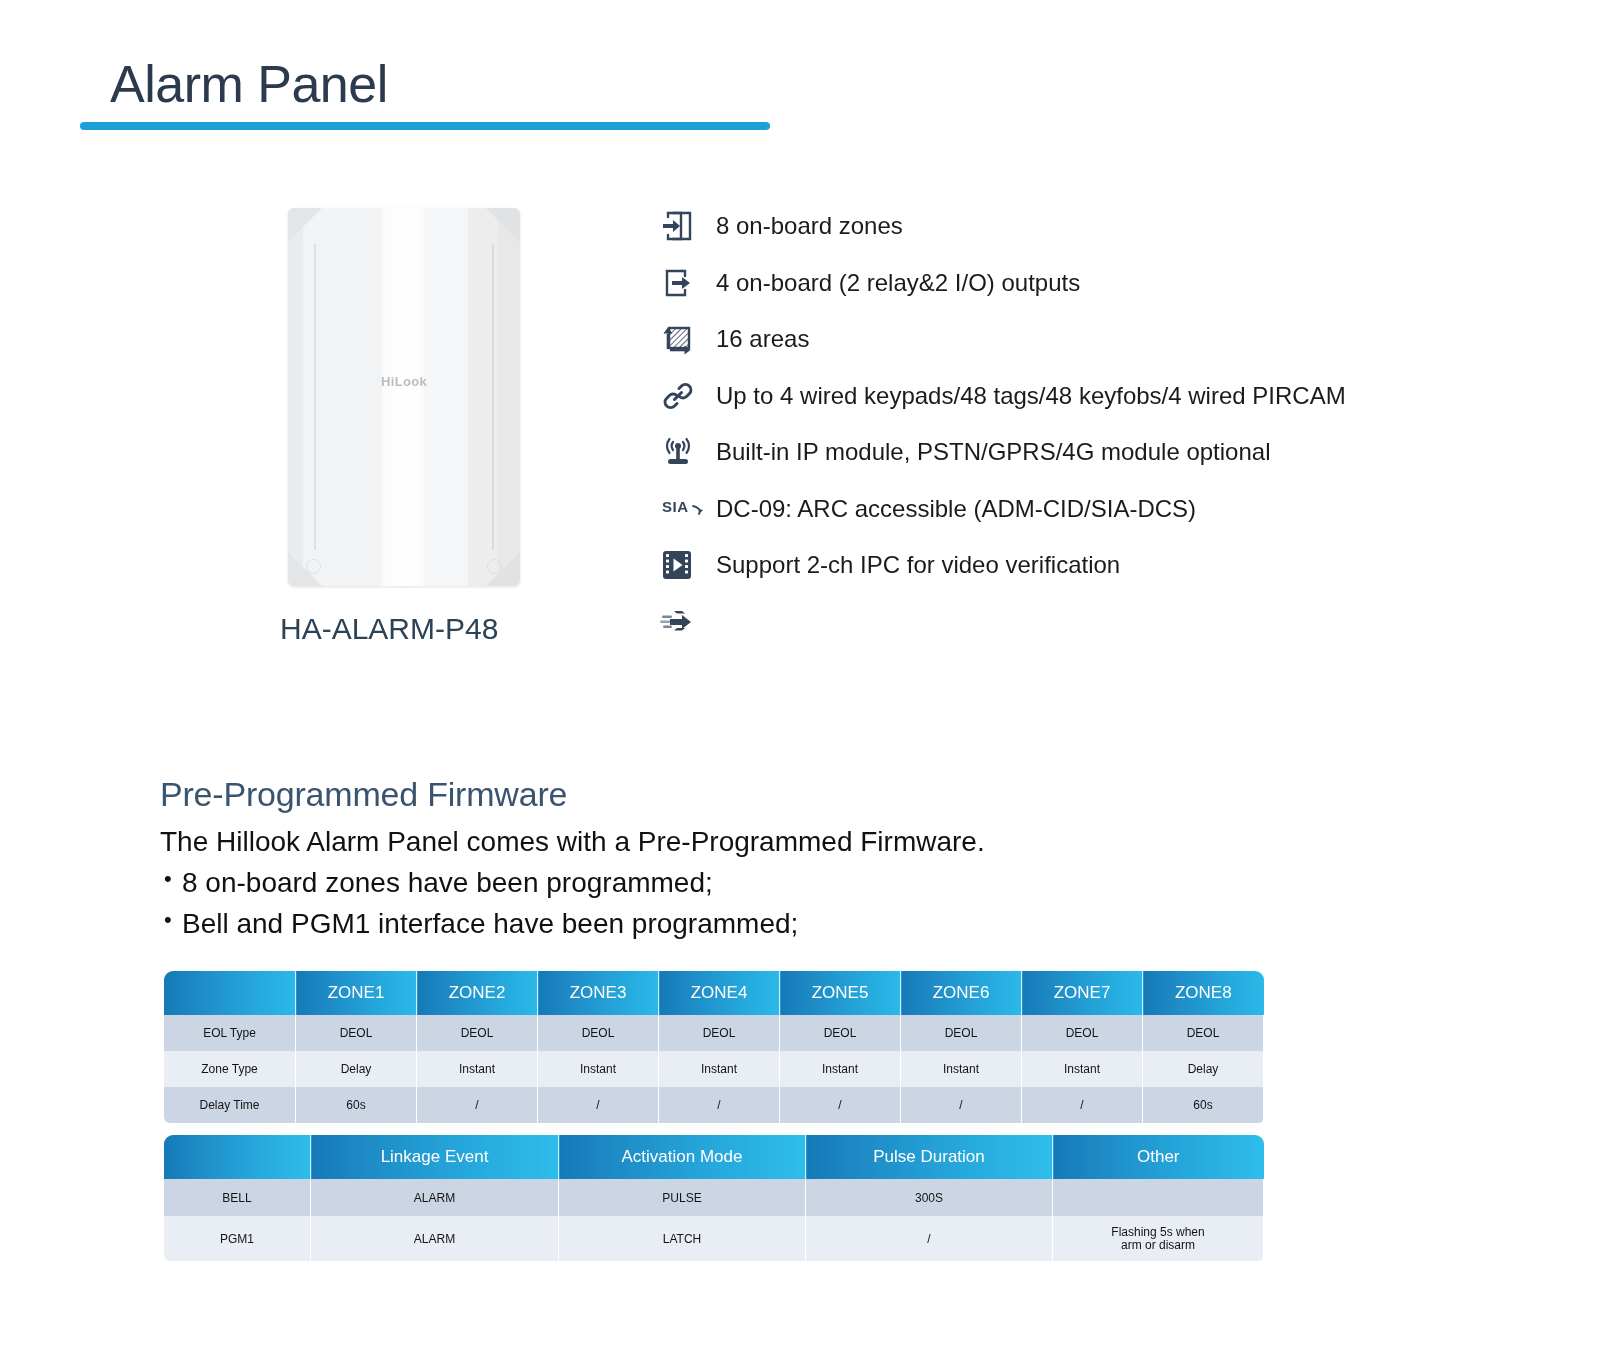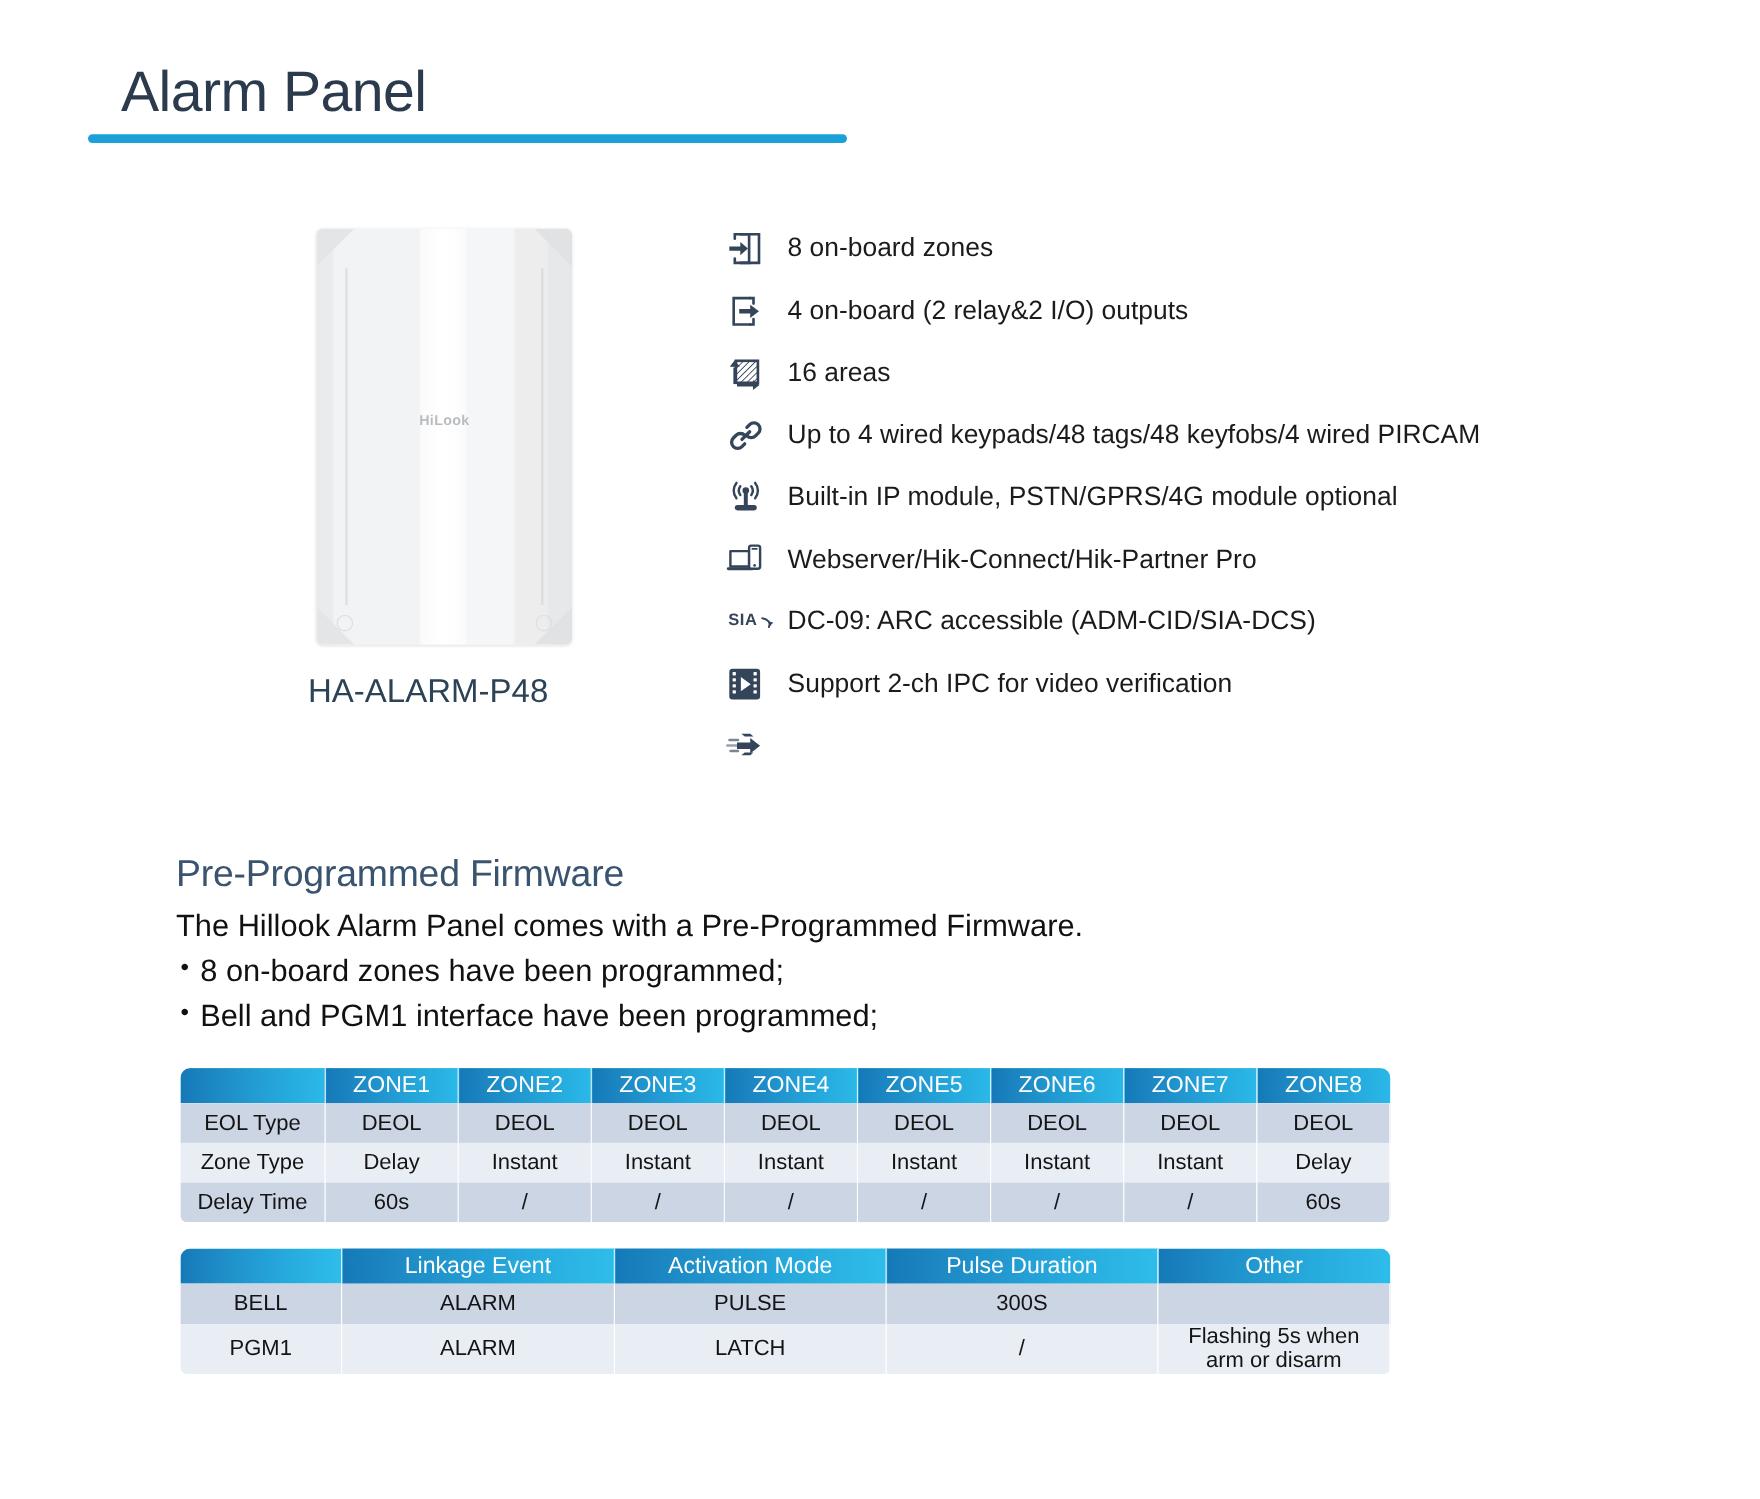--- a/index.html
+++ b/index.html
@@ -71,25 +71,25 @@
   .s2-line { font-size: 28px; color: #111; margin-top: 12px; white-space: nowrap; }
   .s2-bullet { font-size: 28px; color: #111; margin-top: 9px; padding-left: 22px; position: relative; white-space: nowrap; }
   .s2-bullet::before {
     content: "\2022"; position: absolute; left: 4px; top: -1px; font-size: 22px; color: #111;
   }
 
   
   .tbl { position: absolute; border-collapse: collapse; table-layout: fixed; }
   .tbl th, .tbl td {
     text-align: center; vertical-align: middle;
-    font-weight: 400; color: #141414; font-size: 20px;
+    font-weight: 400; color: #141414; font-size: 12px;
     border: 1px solid #ffffff;
   }
   .tbl thead th {
-    color: #ffffff; height: 32px; font-size: 21px; border: none;
+    color: #ffffff; height: 44px; font-size: 17px; border: none;
     border-left: 1px solid rgba(255,255,255,0.85);
   }
   .tbl thead th:first-child { border-left: none; }
   .tbl tbody tr.band-a td { background: #ccd5e4; height: 36px; }
   .tbl tbody tr.band-b td { background: #e9edf4; height: 36px; }
   .tbl tbody td { border-left: 1px solid #ffffff; border-right: 1px solid #ffffff; border-top: none; border-bottom: none; }
 
   
   #zone-table { left: 163px; top: 971px; width: 1100px; }
   #zone-table thead th { background: linear-gradient(90deg,#1579b8 0%, #1e8cc6 28%, #24a3d8 62%, #2ab9e8 100%); }
@@ -196,32 +196,20 @@
           <circle cx="18" cy="12" r="3" fill="#34455a" stroke="none"></circle>
           <path d="M18 14v11" stroke-width="3.6"></path>
           <rect x="8" y="25" width="20" height="5" rx="2.5" fill="#34455a" stroke="none"></rect>
           <path d="M13 8a7 7 0 000 8M23 8a7 7 0 010 8"></path>
           <path d="M9.5 5a11 11 0 000 14M26.5 5a11 11 0 010 14"></path>
         </svg>
       </span>
       <span class="feature-text">Built-in IP module, PSTN/GPRS/4G  module optional</span>
     </div>
 
-    <div class="feature-row">
-      <span class="feature-icon">
-        <svg width="36" height="36" viewBox="0 0 36 36" fill="none" stroke="#34455a" stroke-width="2.2">
-          <path d="M4 10h17v14H4z" stroke-linejoin="round"></path>
-          <path d="M2 26h22" stroke-width="2.6" stroke-linecap="round"></path>
-          <rect x="21" y="5" width="10" height="21" rx="2" fill="#fff" stroke="#34455a"></rect>
-          <path d="M24 8h4" stroke-width="1.6" stroke-linecap="round"></path>
-          <circle cx="26" cy="23" r="1.2" fill="#34455a" stroke="none"></circle>
-        </svg>
-      </span>
-      <span class="feature-text">Webserver/Hik-Connect/Hik-Partner Pro</span>
-    </div>
 
     <div class="feature-row">
       <span class="feature-icon">
         <svg width="48" height="30" viewBox="0 0 48 30" fill="none">
           <text x="2" y="18" font-family="Liberation Sans, sans-serif" font-size="15" font-weight="700" fill="#34455a" letter-spacing="0.5">SIA</text>
           <path d="M33 12c5 1 8 4 6 8" stroke="#34455a" stroke-width="1.8" fill="none" stroke-linecap="round"></path>
           <path d="M40 19l-1-4 4 1z" fill="#34455a"></path>
         </svg>
       </span>
       <span class="feature-text">DC-09: ARC accessible (ADM-CID/SIA-DCS)</span>

